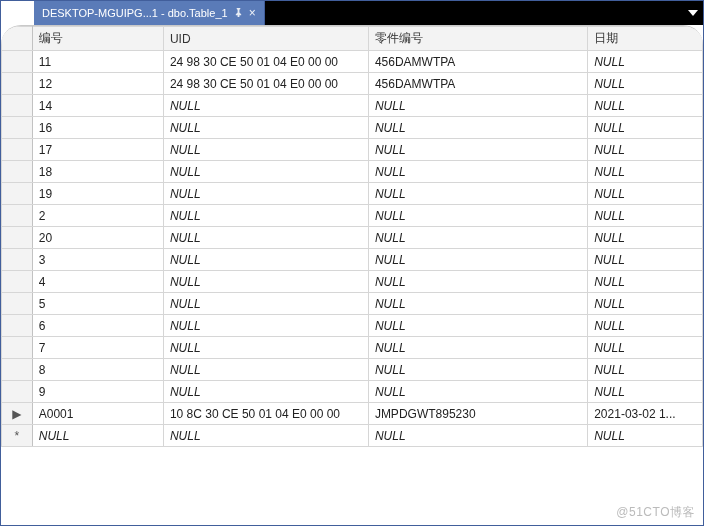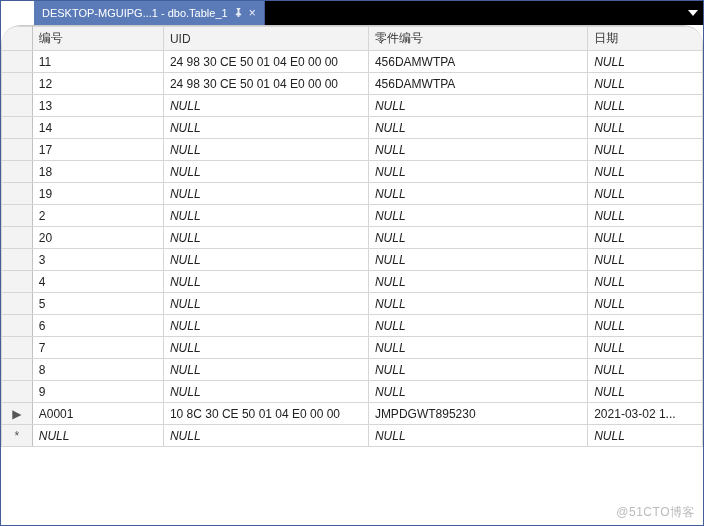--- a/index.html
+++ b/index.html
@@ -148,28 +148,28 @@
         </tr>
         <tr>
           <td class="rowhdr"></td>
           <td class="cell">12</td>
           <td class="cell">24 98 30 CE 50 01 04 E0 00 00</td>
           <td class="cell">456DAMWTPA</td>
           <td class="cell null-val">NULL</td>
         </tr>
         <tr>
           <td class="rowhdr"></td>
-          <td class="cell">13</td>
-          <td class="cell null-val">NULL</td>
-          <td class="cell null-val">NULL</td>
-          <td class="cell null-val">NULL</td>
-        </tr>
-        <tr>
-          <td class="rowhdr"></td>
           <td class="cell">14</td>
+          <td class="cell null-val">NULL</td>
+          <td class="cell null-val">NULL</td>
+          <td class="cell null-val">NULL</td>
+        </tr>
+        <tr>
+          <td class="rowhdr"></td>
+          <td class="cell">16</td>
           <td class="cell null-val">NULL</td>
           <td class="cell null-val">NULL</td>
           <td class="cell null-val">NULL</td>
         </tr>
         <tr>
           <td class="rowhdr"></td>
           <td class="cell">17</td>
           <td class="cell null-val">NULL</td>
           <td class="cell null-val">NULL</td>
           <td class="cell null-val">NULL</td>

